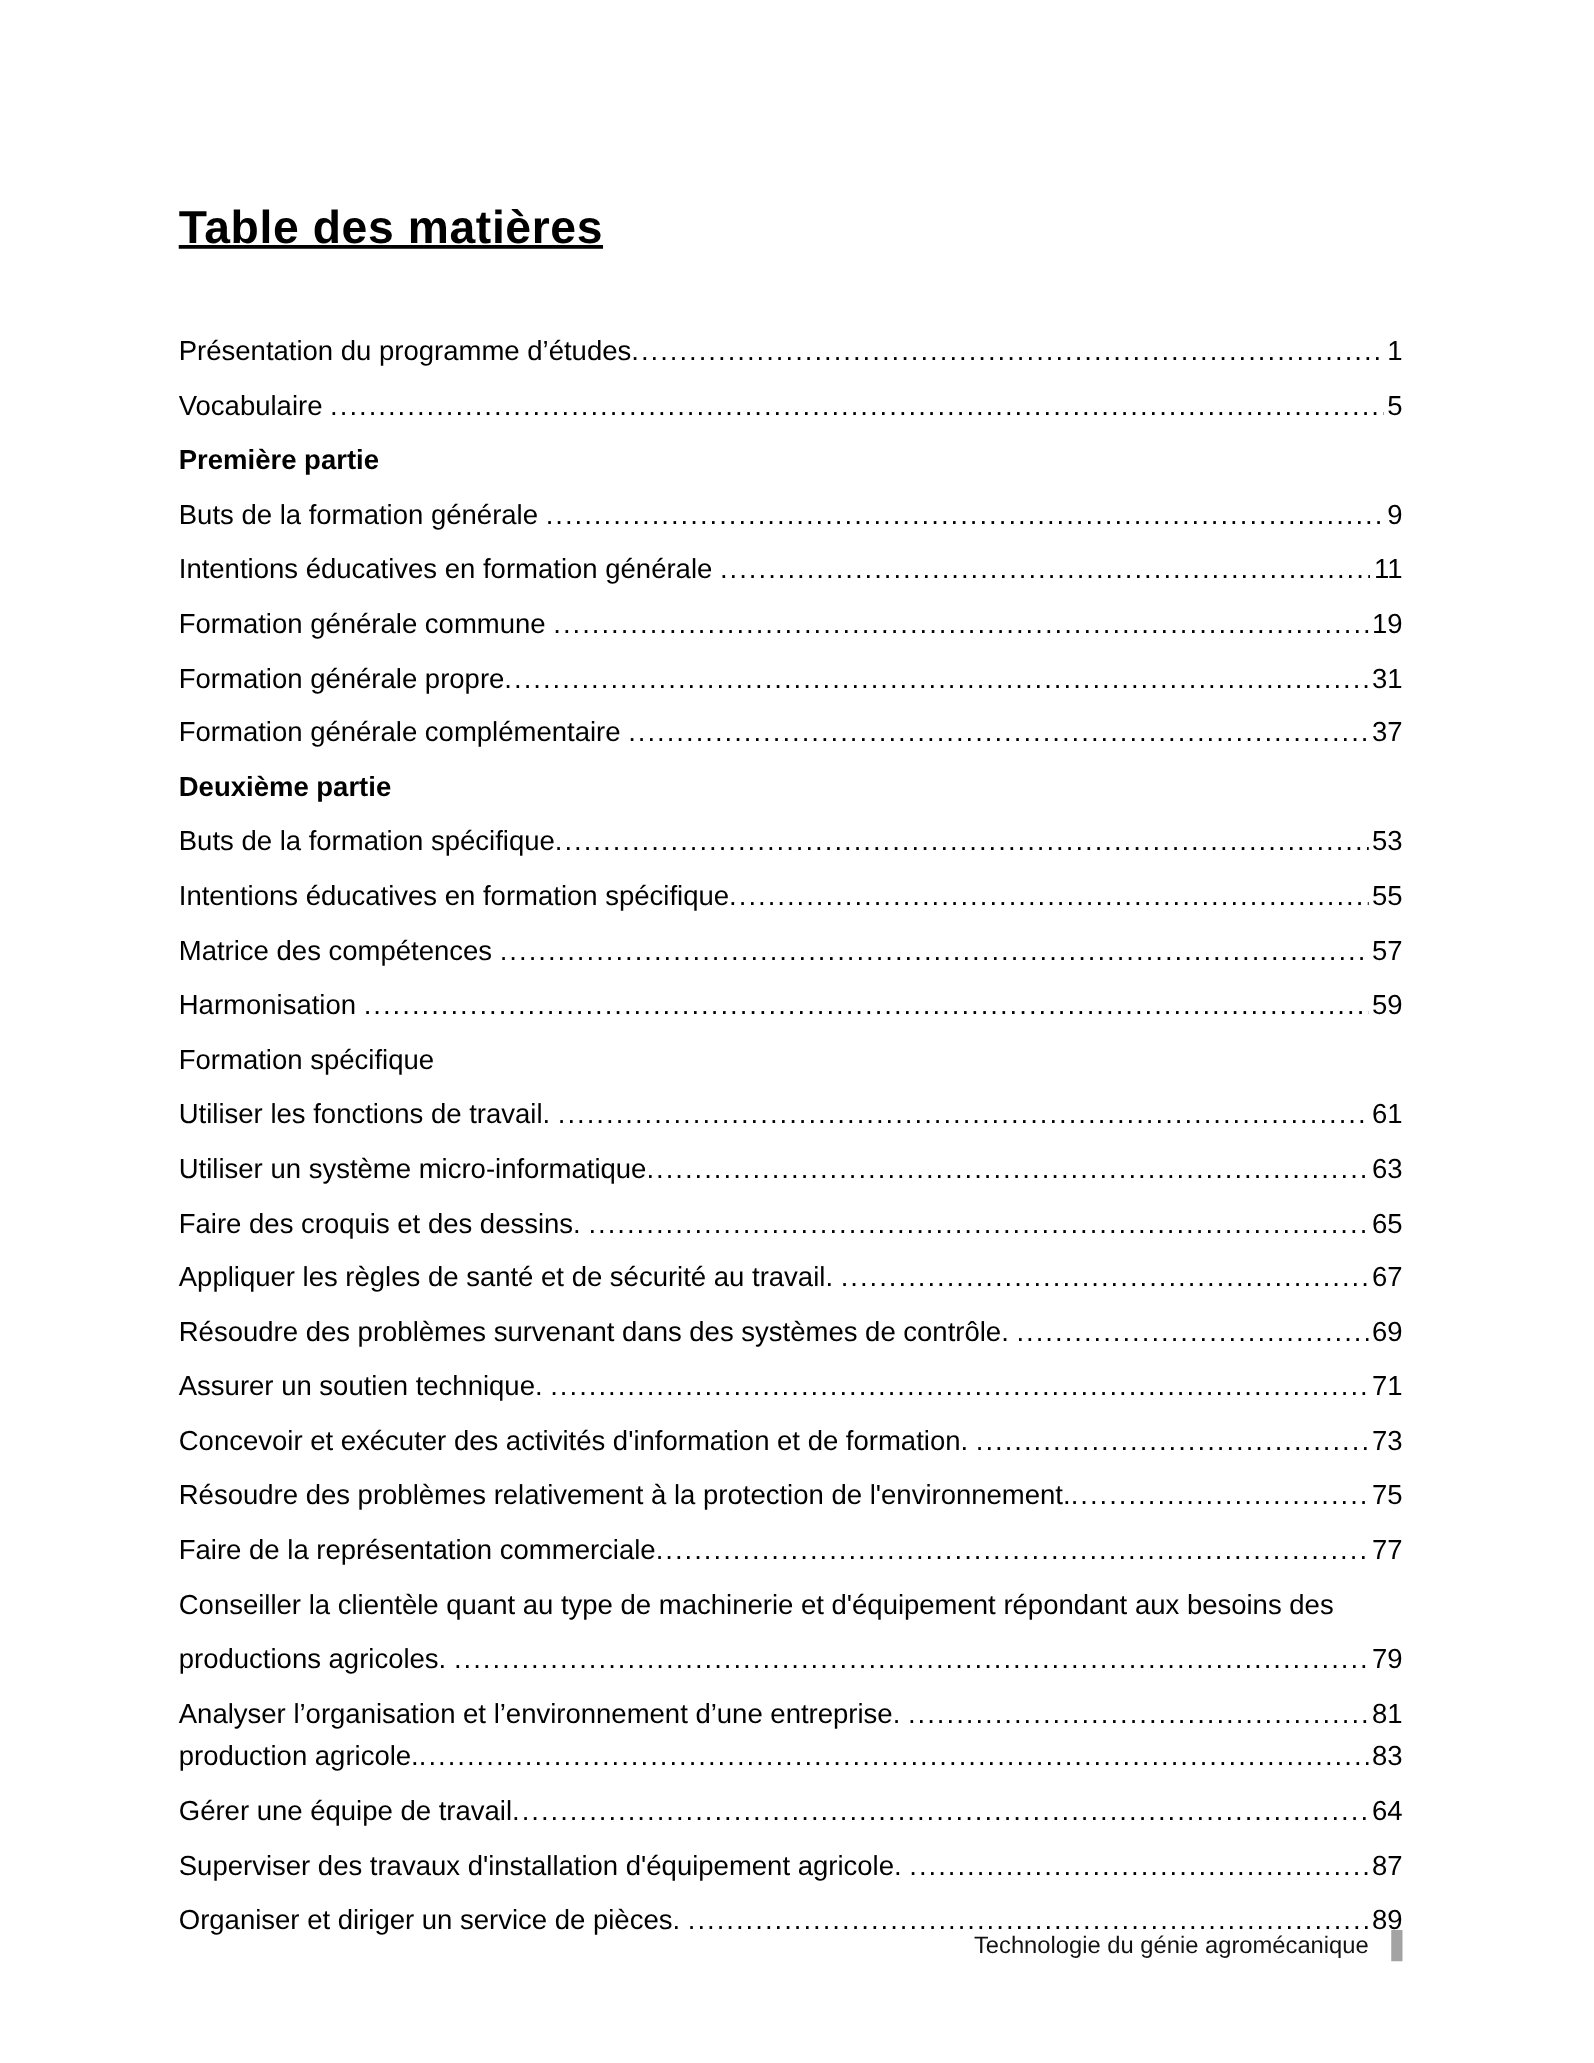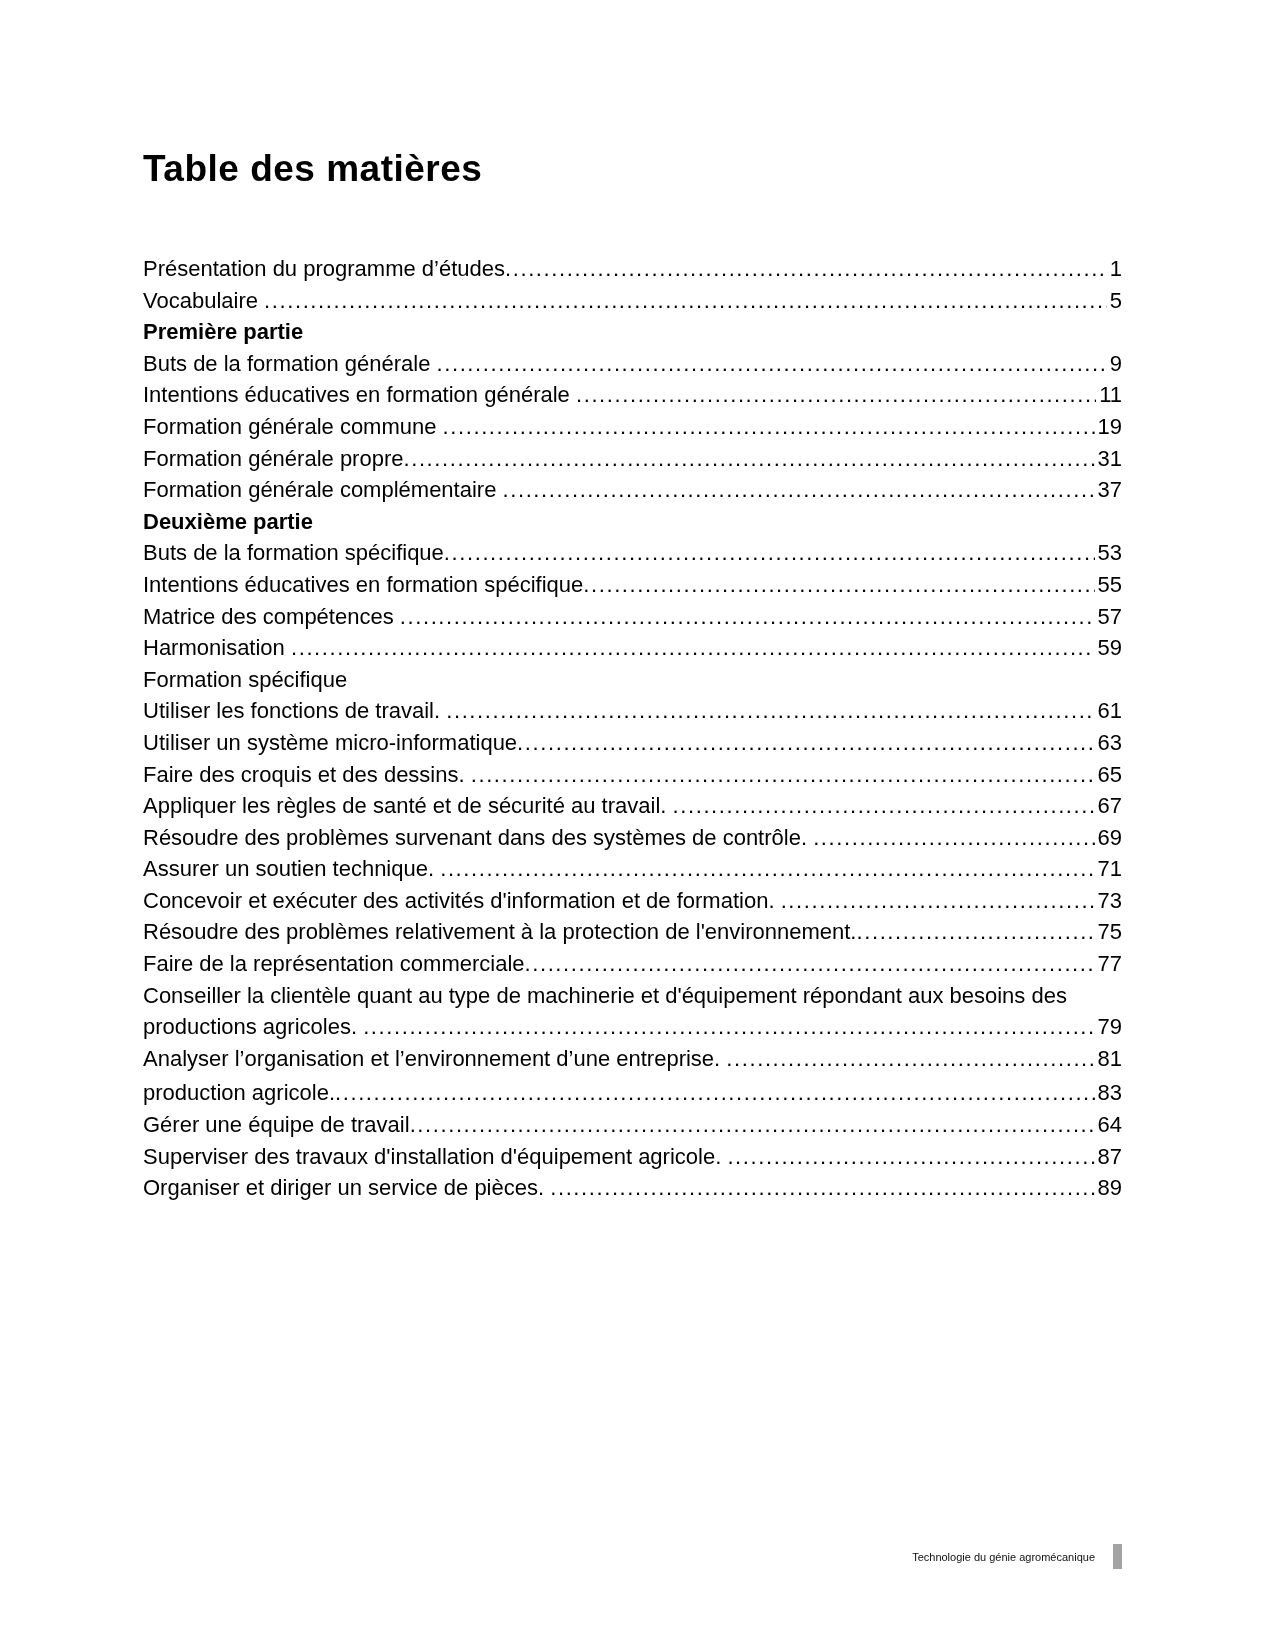--- a/index.html
+++ b/index.html
@@ -12,39 +12,41 @@
     width: 1275px;
     height: 1650px;
     background: #ffffff;
     font-family: "Liberation Sans", sans-serif;
     color: #000000;
     overflow: hidden;
   }
   .doc-title {
     position: absolute;
     left: 143px;
-    top: 148px;
+    top: 161px;
     margin: 0;
     font-size: 37px;
     font-weight: bold;
     letter-spacing: 0.5px;
     white-space: pre;
+    text-decoration: underline;
   }
   .toc {
     position: absolute;
     left: 143px;
     top: 253px;
     width: 979px; 
   }
   .toc-row {
     display: flex;
     align-items: baseline;
     height: 31.6px;
     font-size: 22px;
     line-height: 31.6px;
+    margin-top: 12px;
   }
   .toc-row.gap-before {
     margin-top: 3px;
     justify-content: flex-end;
   }
   .toc-row .label {
     white-space: pre;
     flex: 0 0 auto;
   }
   .toc-row.section .label {
@@ -63,21 +65,21 @@
     white-space: pre;
   }
   .footer {
     position: absolute;
     top: 1544px;
     right: 153px;
     display: flex;
     align-items: center;
   }
   .footer-text {
-    font-size: 11px;
+    font-size: 19px;
     color: #111111;
     white-space: pre;
     margin-right: 18px;
   }
   .footer-bar {
     width: 9px;
     height: 25px;
     background: #a3a3a3;
   }
 </style>

